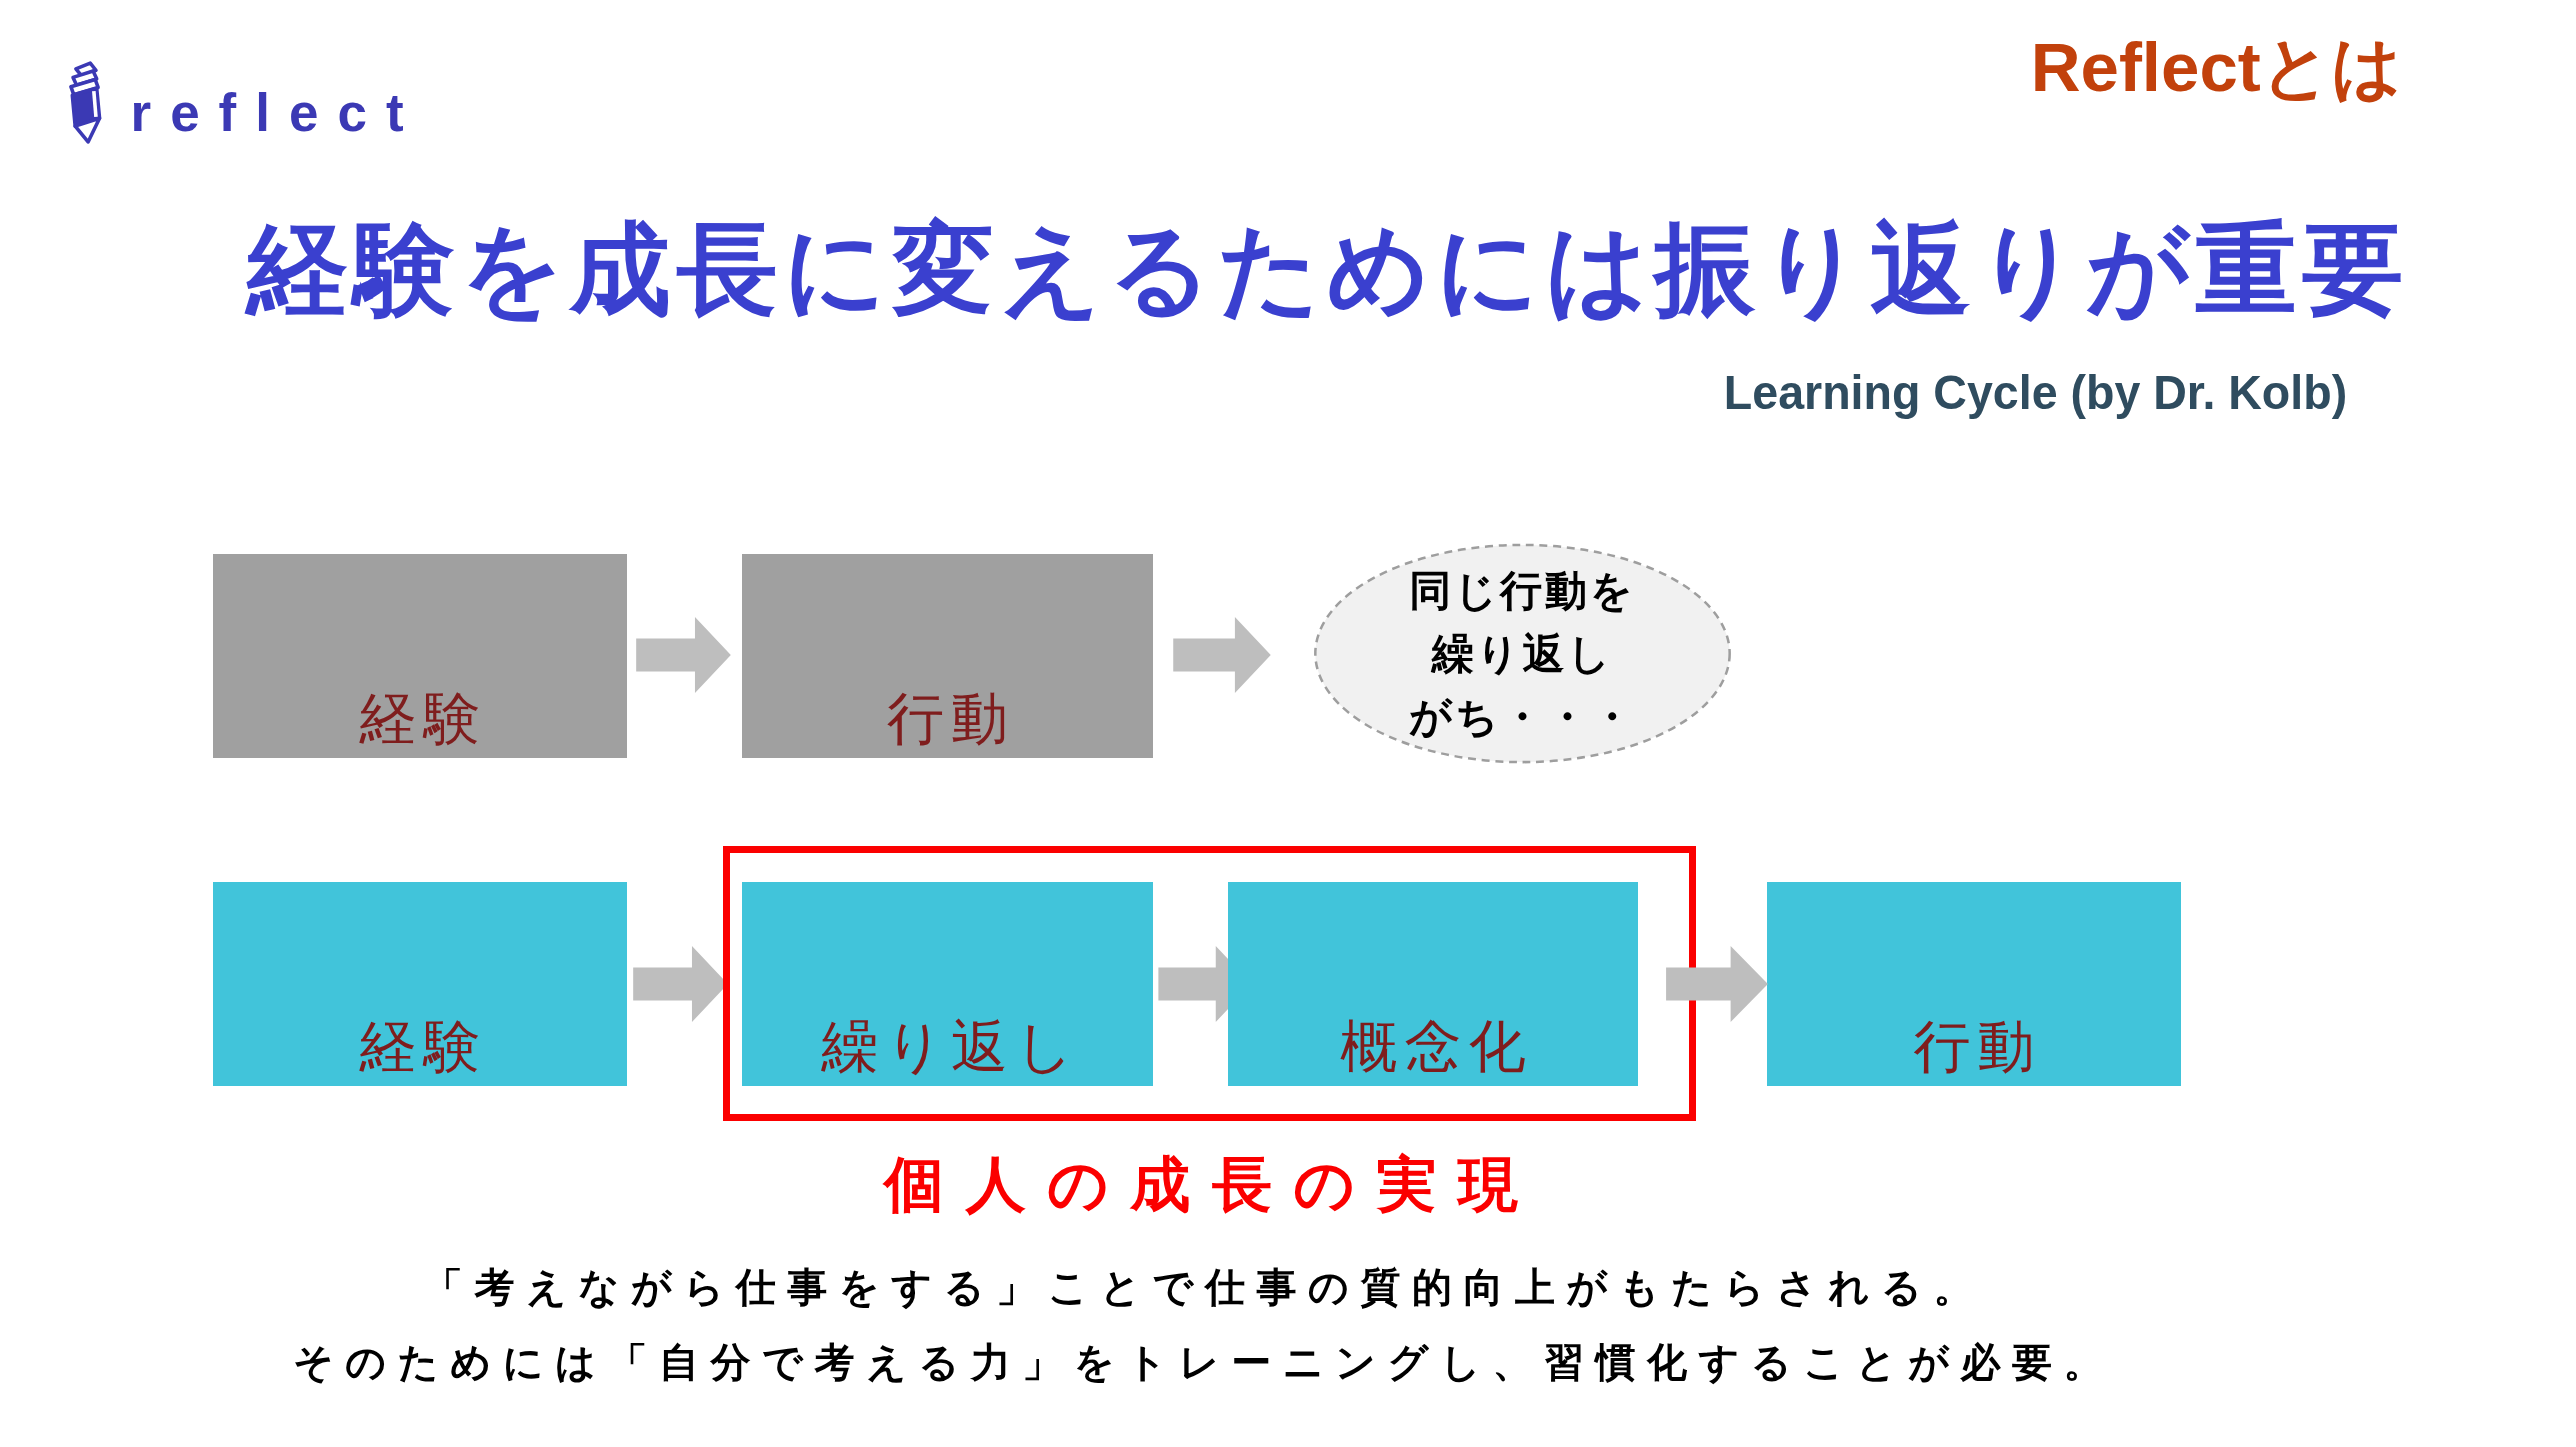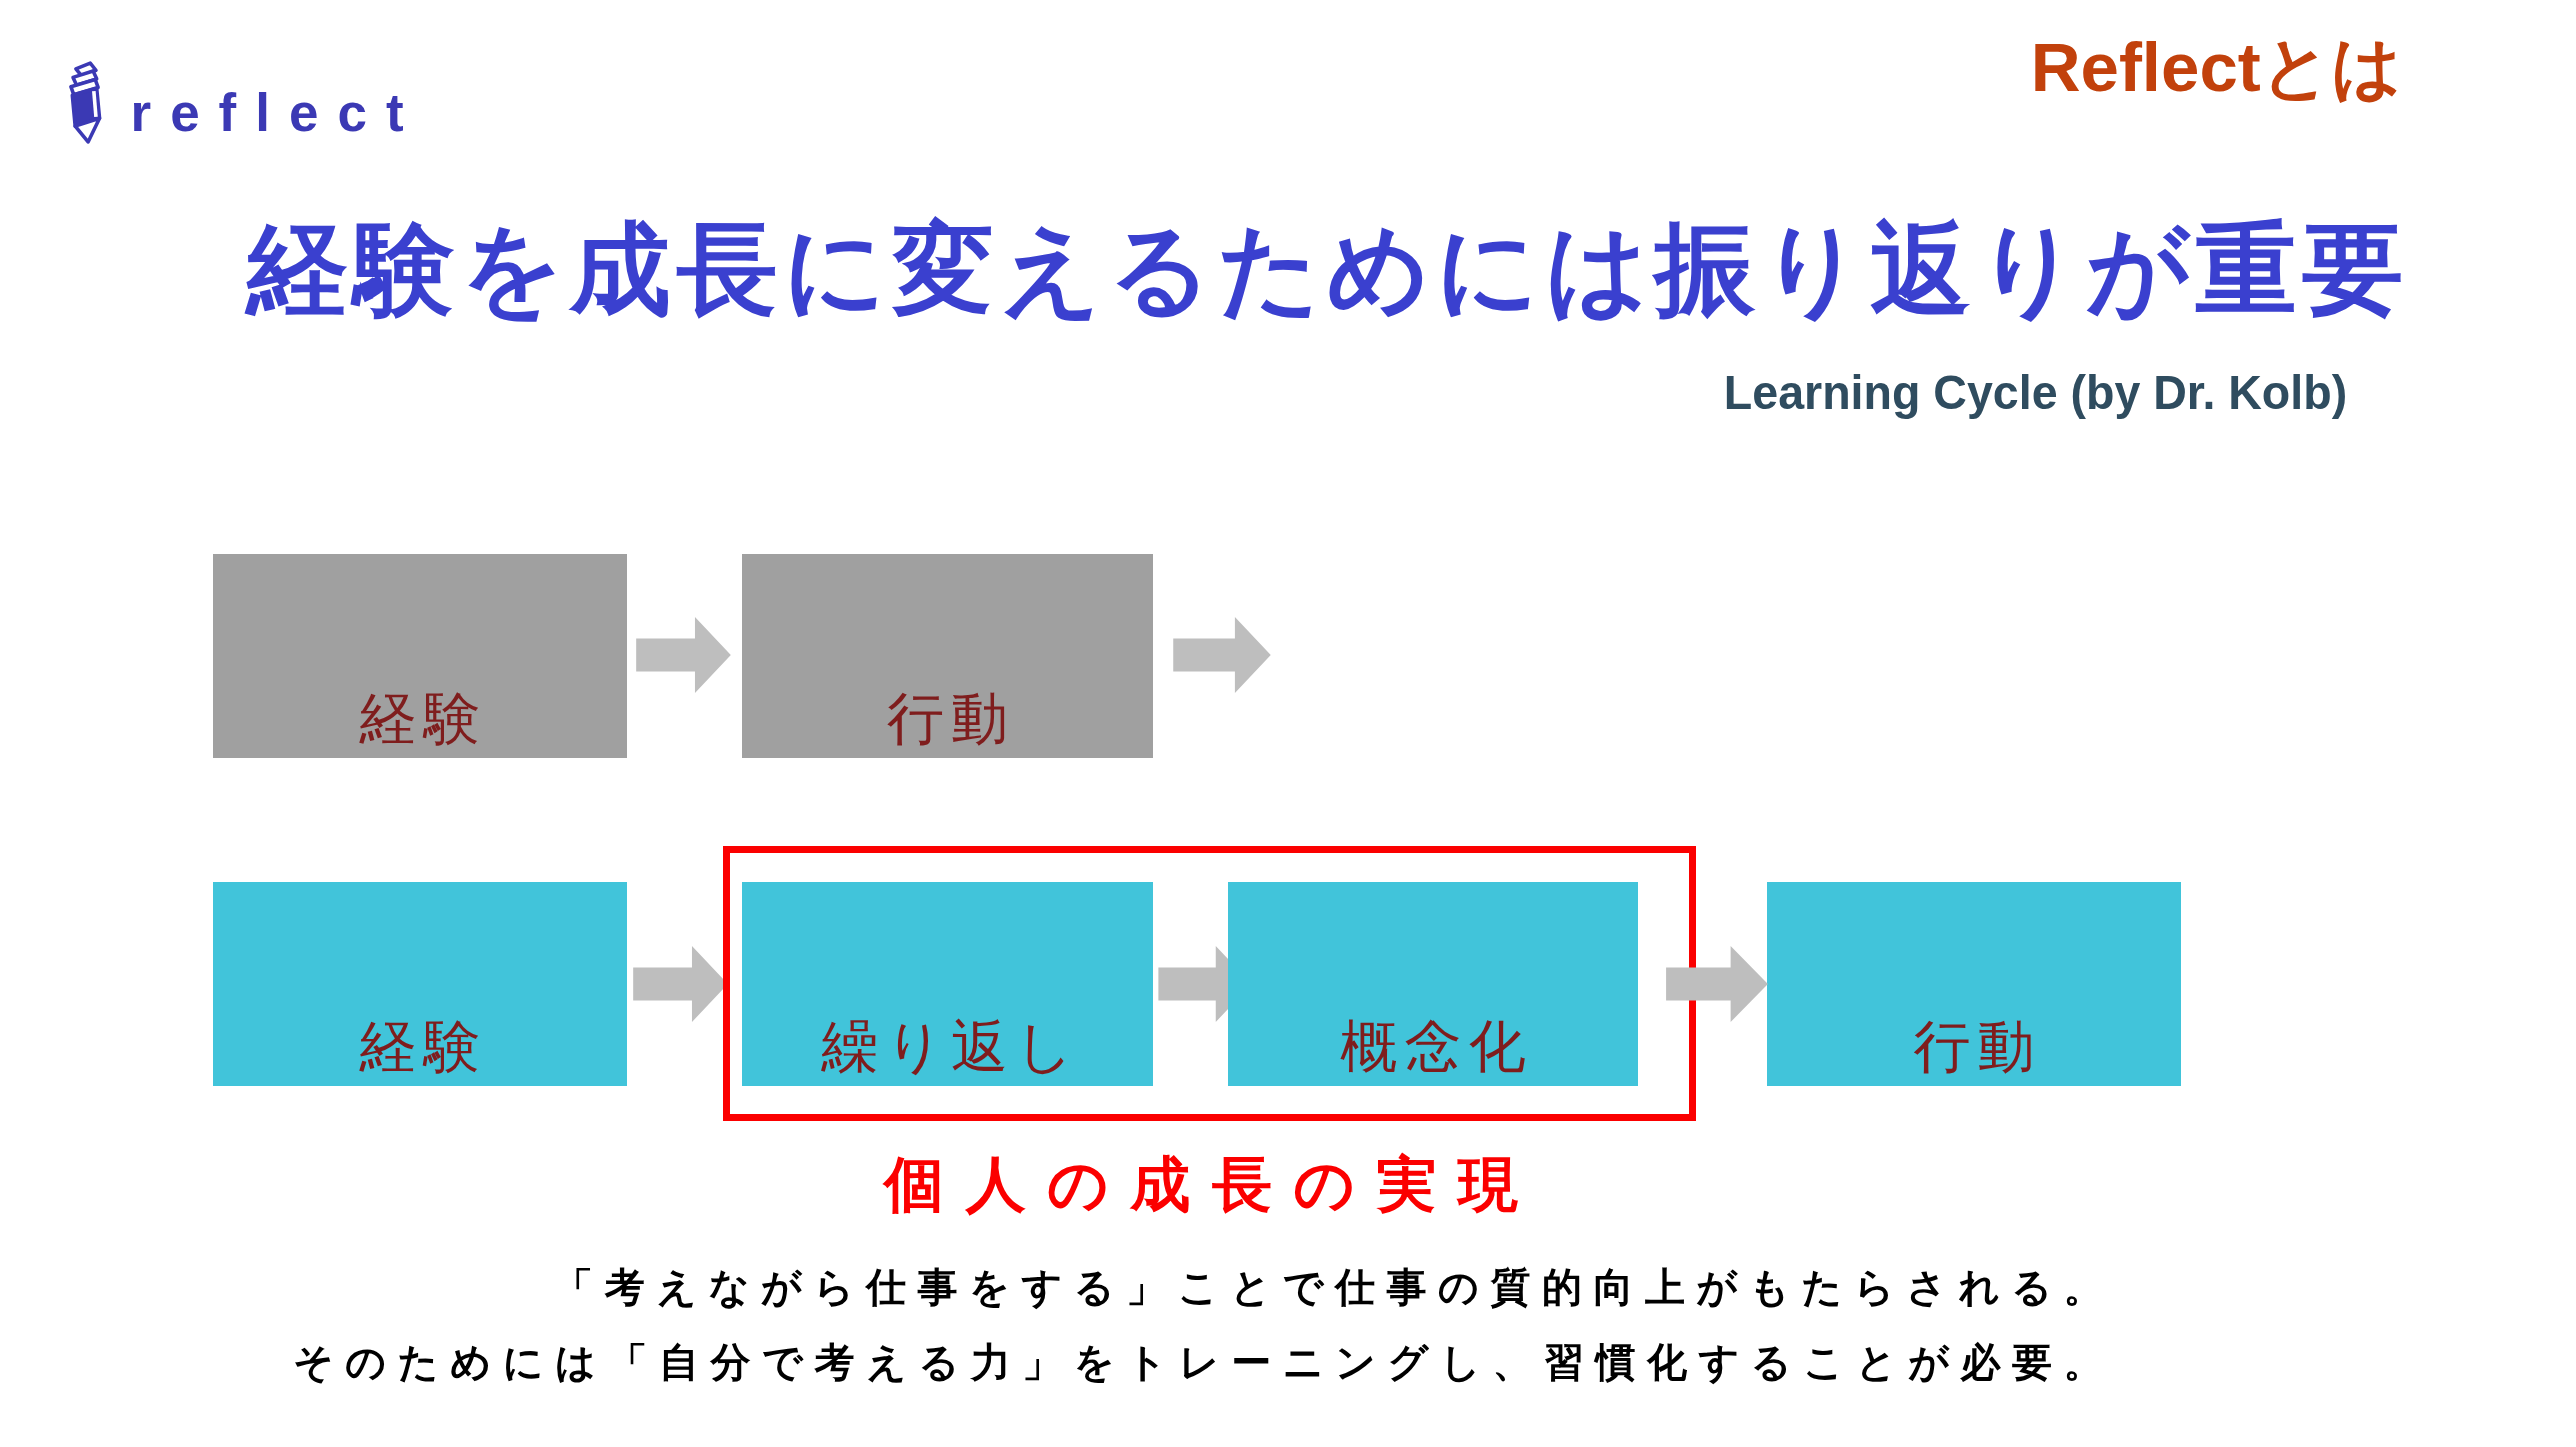--- a/index.html
+++ b/index.html
@@ -62,21 +62,21 @@
     border:7.2px solid #FB0000; box-sizing:border-box; z-index:3;
   }
   .highlight-label {
     position:absolute; top:1145px; left:1209px; transform:translateX(-50%);
     font-size:60px; font-weight:700; letter-spacing:21.6px; color:#FB0000;
     white-space:nowrap; text-indent:5.8px;
   }
 
   .footer-text {
     position:absolute; top:1250px; left:1204px; transform:translateX(-50%);
-    text-align:right; font-size:40px; font-weight:700; letter-spacing:11.5px;
+    text-align:center; font-size:40px; font-weight:700; letter-spacing:11.5px;
     line-height:75px; color:#000; white-space:nowrap;
   }
   .footer-text div { display:block; }
 </style>
 </head>
 <body>
 
 <div class="slide">
 
   <div class="logo">
@@ -105,20 +105,30 @@
   <svg class="arrow" style="left:636px;top:617px;" width="95" height="76" viewBox="0 0 132 106">
     <polygon points="0,30 82,30 82,0 132,53 82,106 82,76 0,76"></polygon>
   </svg>
   <div class="dbox gray row1" style="left:742px;width:411px;">
     <span>行動</span>
   </div>
   <svg class="arrow" style="left:1173px;top:617px;" width="98" height="76" viewBox="0 0 136 106">
     <polygon points="0,30 86,30 86,0 136,53 86,106 86,76 0,76"></polygon>
   </svg>
 
+  <div class="ellipse-wrap">
+    <svg width="421" height="223" viewBox="0 0 584 310">
+      <ellipse cx="292" cy="155" rx="288" ry="151" fill="#F1F1F1" stroke="#9E9E9E" stroke-width="3.5" stroke-dasharray="11 8"></ellipse>
+    </svg>
+    <div class="ellipse-text">
+      <span>同じ行動を</span>
+      <span>繰り返し</span>
+      <span>がち・・・</span>
+    </div>
+  </div>
 
   <div class="dbox cyan row2" style="left:213px;width:414px;">
     <span>経験</span>
   </div>
   <svg class="arrow" style="left:633px;top:946px;" width="95" height="76" viewBox="0 0 132 106">
     <polygon points="0,30 82,30 82,0 132,53 82,106 82,76 0,76"></polygon>
   </svg>
   <div class="dbox cyan row2" style="left:742px;width:411px;">
     <span>繰り返し</span>
   </div>

